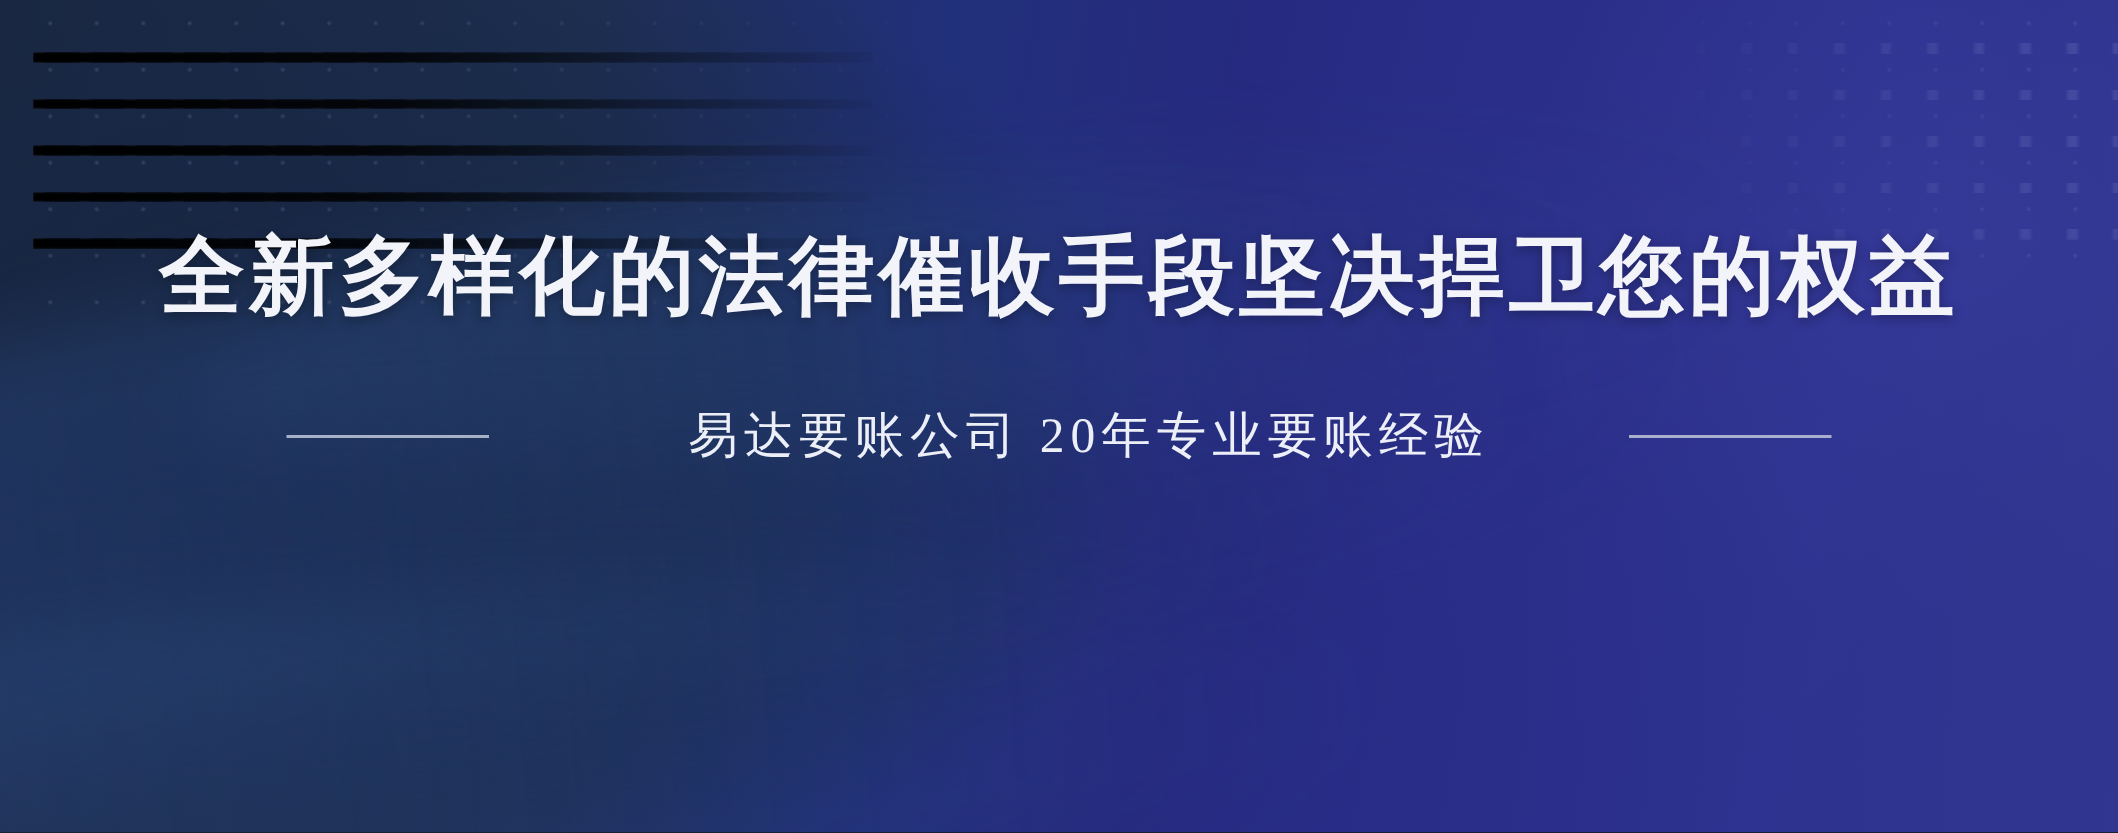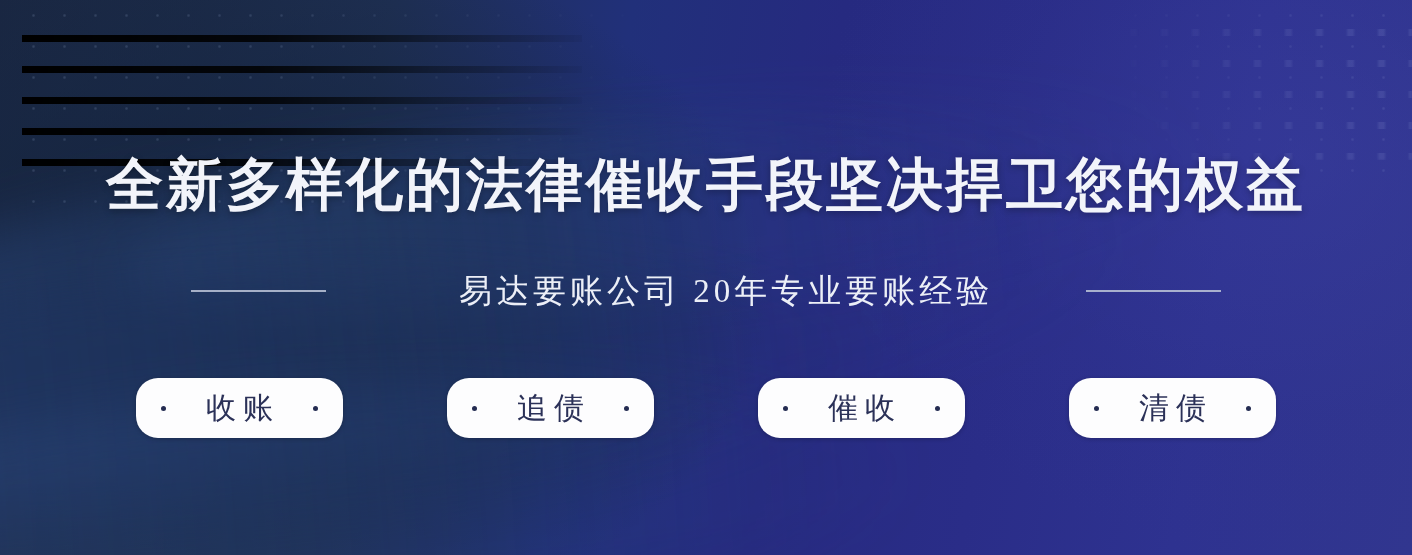--- a/index.html
+++ b/index.html
@@ -306,41 +306,14 @@
   <div class="content">
 
     <h1 class="headline">全新多样化的法律催收手段坚决捍卫您的权益</h1>
 
     <div class="subline">
       <span class="rule"></span>
       <span class="subtitle">易达要账公司  20年专业要账经验</span>
       <span class="rule"></span>
     </div>
 
-    <div class="pills">
-
-      <div class="pill">
-        <span class="pill-dot left"></span>
-        <span class="pill-label">收账</span>
-        <span class="pill-dot right"></span>
-      </div>
-
-      <div class="pill">
-        <span class="pill-dot left"></span>
-        <span class="pill-label">追债</span>
-        <span class="pill-dot right"></span>
-      </div>
-
-      <div class="pill">
-        <span class="pill-dot left"></span>
-        <span class="pill-label">催收</span>
-        <span class="pill-dot right"></span>
-      </div>
-
-      <div class="pill">
-        <span class="pill-dot left"></span>
-        <span class="pill-label">清债</span>
-        <span class="pill-dot right"></span>
-      </div>
-
-    </div>
   </div>
 </div>
 
 </body></html>

